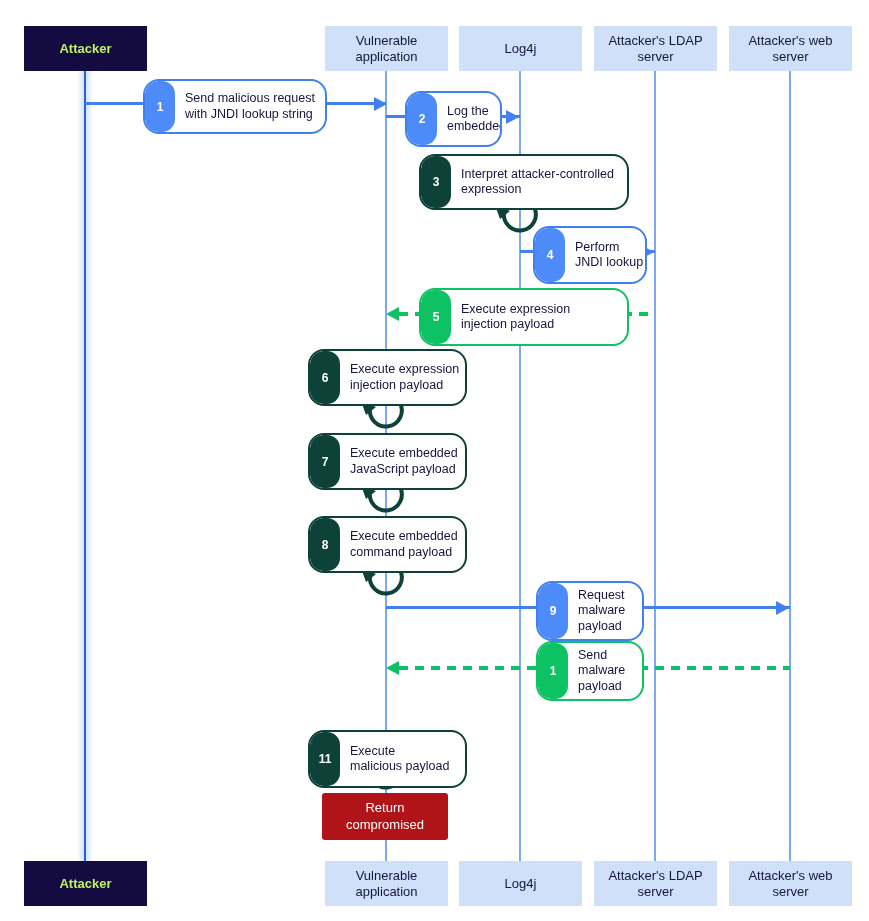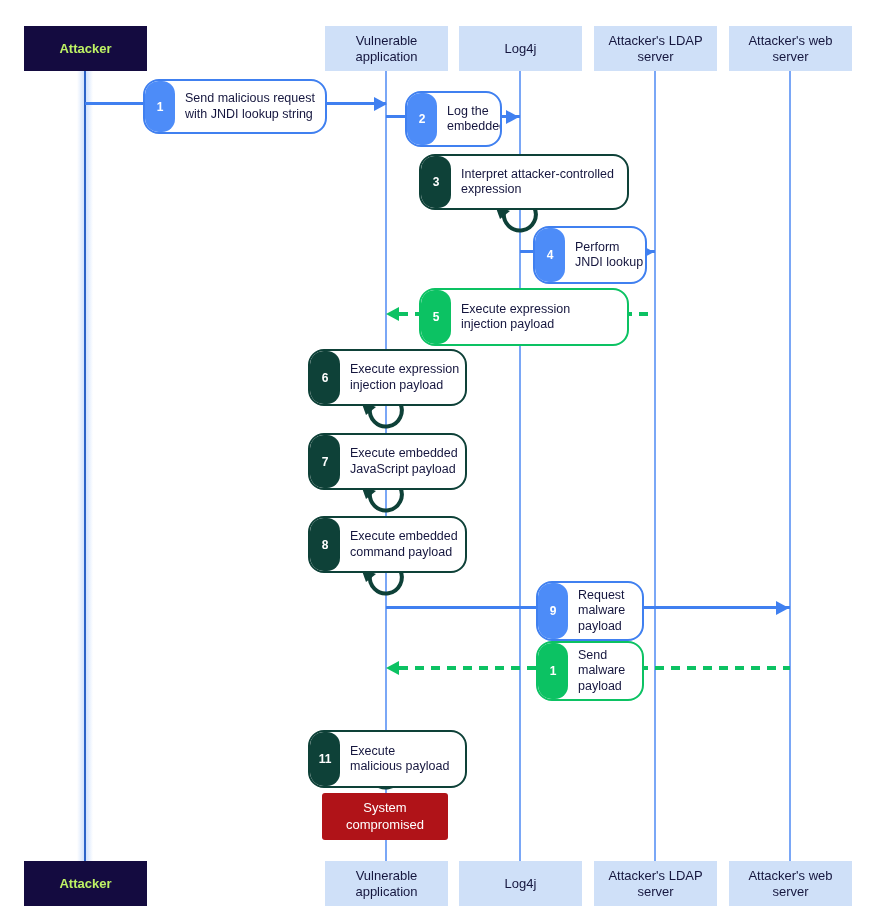--- a/index.html
+++ b/index.html
@@ -174,16 +174,16 @@
 malware
 payload</span>
   </div>
 
   <div class="msg dgreen" style="left:308px;top:709px;width:155px;height:54px;margin-top:21px;">
     <span class="badge">11</span>
     <span class="label">Execute
 malicious payload</span>
   </div>
 
-  <div class="status-box">System
+  <div class="status-box">Return
 compromised</div>
 
 </div>
 
 </body></html>

